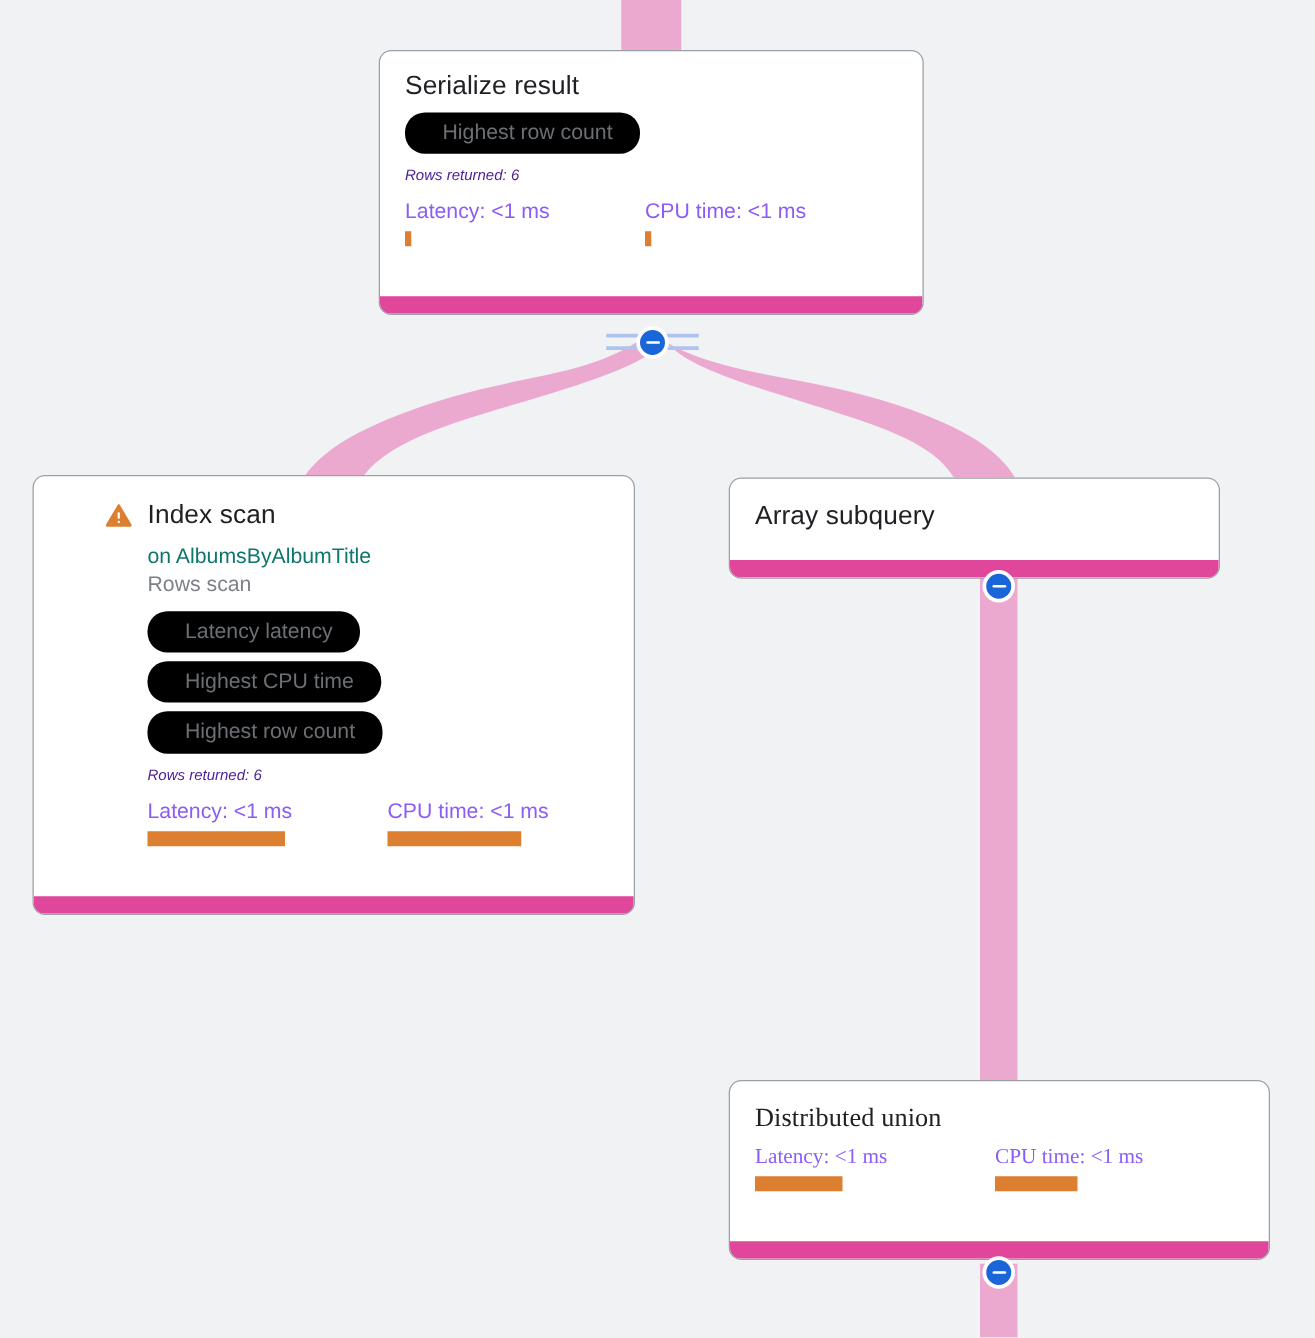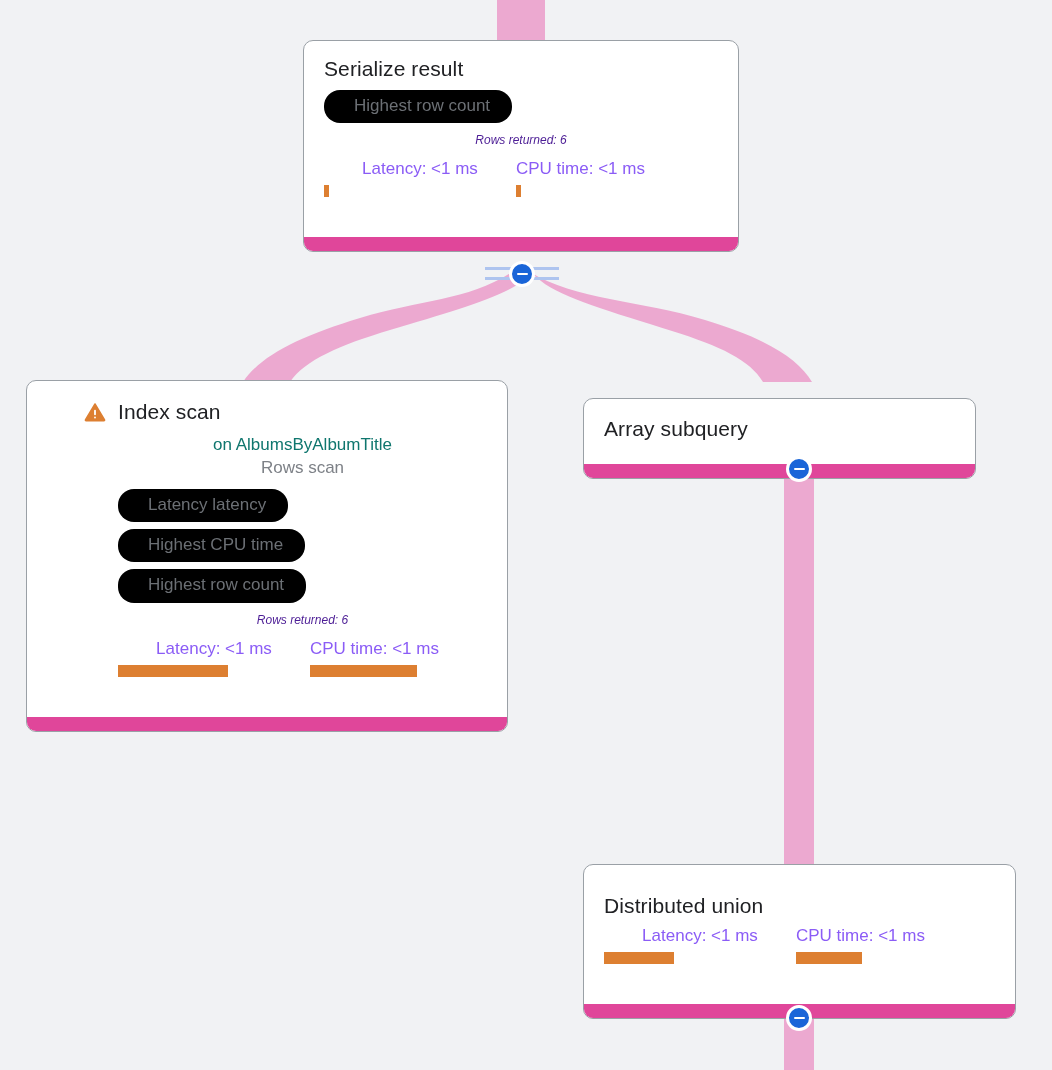--- a/index.html
+++ b/index.html
@@ -31,21 +31,20 @@
   }
   
   .node {
     position: absolute;
     box-sizing: border-box;
     background: #ffffff;
     border: 1px solid #9aa0a6;
     border-radius: 10px;
     z-index: 3;
     overflow: hidden;
-    text-align: center;
   }
   .node-body {
     padding: 16px 20px 14px 20px;
   }
   .node-footer {
     height: 14px;
     background: #e0469a;
     width: 100%;
   }
   .node-title-row {
@@ -248,35 +247,35 @@
             <div class="metric-label">CPU time: &lt;1 ms</div>
             <div class="metric-bar" style="width:107px;"></div>
           </div>
         </div>
         <div style="height:26px;"></div>
       </div>
     </div>
     <div class="node-footer"></div>
   </div>
 
-  <div class="node" id="node-array-subquery" style="left:583px; top:398px; width:393px;">
+  <div class="node" id="node-array-subquery" style="left:583px; top:382px; width:393px;">
     <div class="node-body" style="padding:18px 20px 24px 20px;">
       <div class="node-title-row">
         <h2 class="node-title">Array subquery</h2>
       </div>
     </div>
     <div class="node-footer"></div>
   </div>
 
   <button class="collapse-btn" style="left:786px; top:456px;" aria-label="Collapse Array subquery children">
     <span class="minus"></span>
   </button>
 
   <div class="node" id="node-distributed-union" style="left:583px; top:864px; width:433px;">
-    <div class="node-body" style="padding:29px 20px 14px 20px;">
+    <div class="node-body" style="padding:18px 20px 14px 20px;font-family:Liberation Serif, serif;">
       <div class="node-title-row">
         <h2 class="node-title">Distributed union</h2>
       </div>
       <div class="metrics" style="margin-top:9px;">
         <div style="width:192px;">
           <div class="metric-label">Latency: &lt;1 ms</div>
           <div class="metric-bar" style="width:70px;"></div>
         </div>
         <div>
           <div class="metric-label">CPU time: &lt;1 ms</div>

